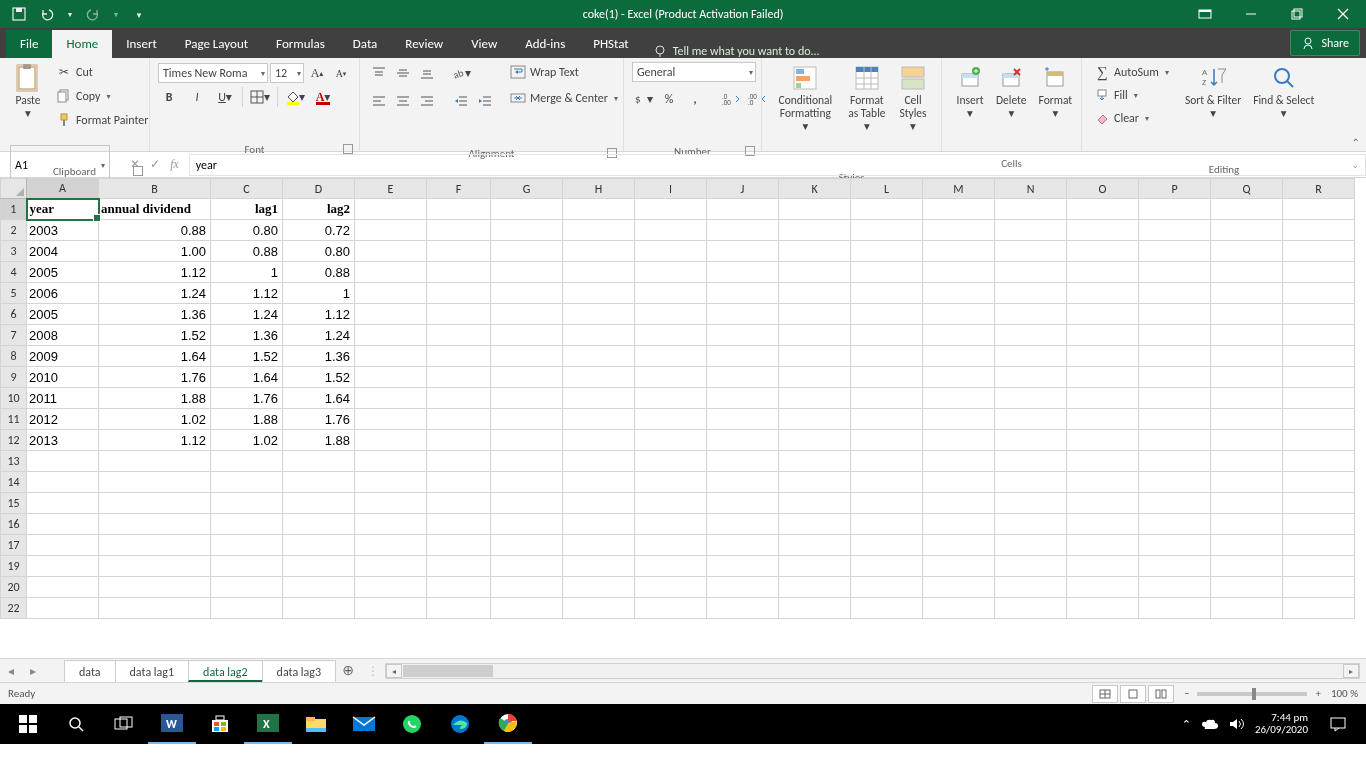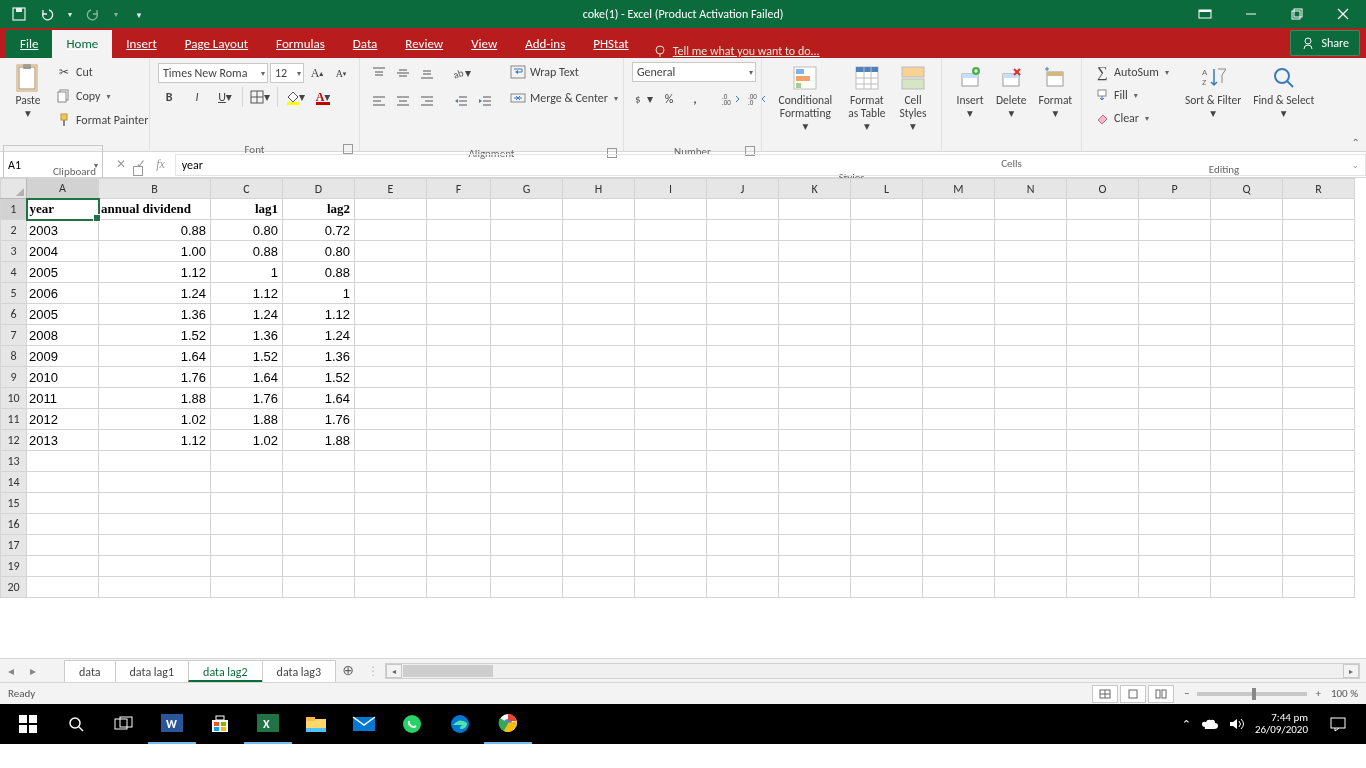--- a/index.html
+++ b/index.html
@@ -7,21 +7,21 @@
 
 
 .titlebar { height:28px; background:#0c6b3d; display:flex; align-items:center; color:#fff; font-size:12px; position:relative; }
 .titlebar .qat { display:flex; align-items:center; gap:10px; padding-left:10px; }
 .titlebar .qat .qbtn { width:18px; height:18px; display:flex; align-items:center; justify-content:center; opacity:.9; cursor:default; }
 .titlebar .title { position:absolute; left:50%; transform:translateX(-50%); }
 .titlebar .wincontrols { margin-left:auto; display:flex; }
 .titlebar .wincontrols .wbtn { width:46px; height:28px; display:flex; align-items:center; justify-content:center; }
 
 
-.ribbontabs { height:30px; background:#b91c1c; display:flex; align-items:flex-end; padding-left:6px; color:#fff; font-size:13px; position:relative;text-decoration:underline; }
+.ribbontabs { height:30px; background:#404040; display:flex; align-items:flex-end; padding-left:6px; color:#fff; font-size:13px; position:relative; }
 .ribbontabs .tab { padding:0 14px; height:28px; line-height:28px; cursor:default; }
 .ribbontabs .tab.file { background:#0c6b3d; }
 .ribbontabs .tab.active { background:#f3f3f3; color:#0c6b3d; }
 .ribbontabs .tell { display:flex; align-items:center; gap:6px; margin-left:10px; color:#d8ecd8; font-size:12px; }
 .ribbontabs .tell .bulb { width:14px; height:14px; }
 .ribbontabs .share { position:absolute; right:6px; top:2px; height:26px; display:flex; align-items:center; gap:6px; background:#0c6b3d; padding:0 10px; color:#fff; font-size:12px; border:1px solid rgba(255,255,255,.2); border-radius:2px; }
 
 
 .ribbon { height:94px; background:#f3f3f3; border-bottom:1px solid #d6d6d6; display:flex; font-size:12px; color:#444; position:relative; }
 .group { border-right:1px solid #e1e1e1; padding:4px 8px 0 8px; display:flex; flex-direction:column; justify-content:space-between; }
@@ -35,21 +35,21 @@
 .vbtn .icon32 { width:28px; height:28px; margin-bottom:2px; display:flex; align-items:center; justify-content:center; }
 .sel { height:20px; border:1px solid #c8c8c8; background:#fff; font-size:12px; padding:0 16px 0 4px; display:flex; align-items:center; position:relative; }
 .sel .dd { position:absolute; right:2px; font-size:8px; color:#666; }
 .iconbtn { width:22px; height:22px; display:flex; align-items:center; justify-content:center; border:1px solid transparent; }
 .row { display:flex; align-items:center; gap:2px; }
 .col { display:flex; flex-direction:column; gap:2px; }
 .collapse-caret { position:absolute; right:6px; bottom:2px; font-size:10px; color:#666; }
 
 
 .formulabar { height:26px; border-bottom:1px solid #d6d6d6; display:flex; align-items:center; font-size:12px; background:#fff; }
-.namebox { width:100px; height:39px; border:1px solid #c8c8c8; margin:0 3px; display:flex; align-items:center; padding:4px 4px; position:relative; }
+.namebox { width:100px; height:39px; border:1px solid #c8c8c8; margin:0 10px; display:flex; align-items:center; padding:4px 4px; position:relative; }
 .namebox .dd { position:absolute; right:4px; font-size:8px; color:#666; }
 .fbtns { display:flex; gap:10px; padding:0 10px; color:#999; }
 .fbtns .fx { font-style:italic; font-family:"Times New Roman",serif; }
 .formula-input { flex:1; height:22px; border:1px solid #e4e4e4; padding:0 6px; display:flex; align-items:center; position:relative; }
 .formula-input .dd { position:absolute; right:6px; font-size:9px; color:#999; }
 
 
 .gridwrap { position:relative; height:480px; overflow:hidden; }
 .grid { border-collapse:collapse; table-layout:fixed; font-size:13px; }
 .grid th, .grid td { border:1px solid #d4d4d4; height:21px; padding:0 2px; text-align:left; background:#fff; }
@@ -991,20 +991,41 @@
           <td class=""></td>
           <td class=""></td>
           <td class=""></td>
           <td class=""></td>
           <td class=""></td>
           <td class=""></td>
           <td class=""></td>
           <td class=""></td>
           <td class=""></td>
         </tr>
+        <tr>
+          <th class="">22</th>
+          <td class=""></td>
+          <td class=""></td>
+          <td class=""></td>
+          <td class=""></td>
+          <td class=""></td>
+          <td class=""></td>
+          <td class=""></td>
+          <td class=""></td>
+          <td class=""></td>
+          <td class=""></td>
+          <td class=""></td>
+          <td class=""></td>
+          <td class=""></td>
+          <td class=""></td>
+          <td class=""></td>
+          <td class=""></td>
+          <td class=""></td>
+          <td class=""></td>
+        </tr>
       </tbody>
     </table>
 </div>
 
 <div class="sheettabs">
   <div class="navbtn">◂</div>
   <div class="navbtn">▸</div>
   <div style="width:20px"></div>
   <div class="stab">data</div>
   <div class="stab">data lag1</div>

